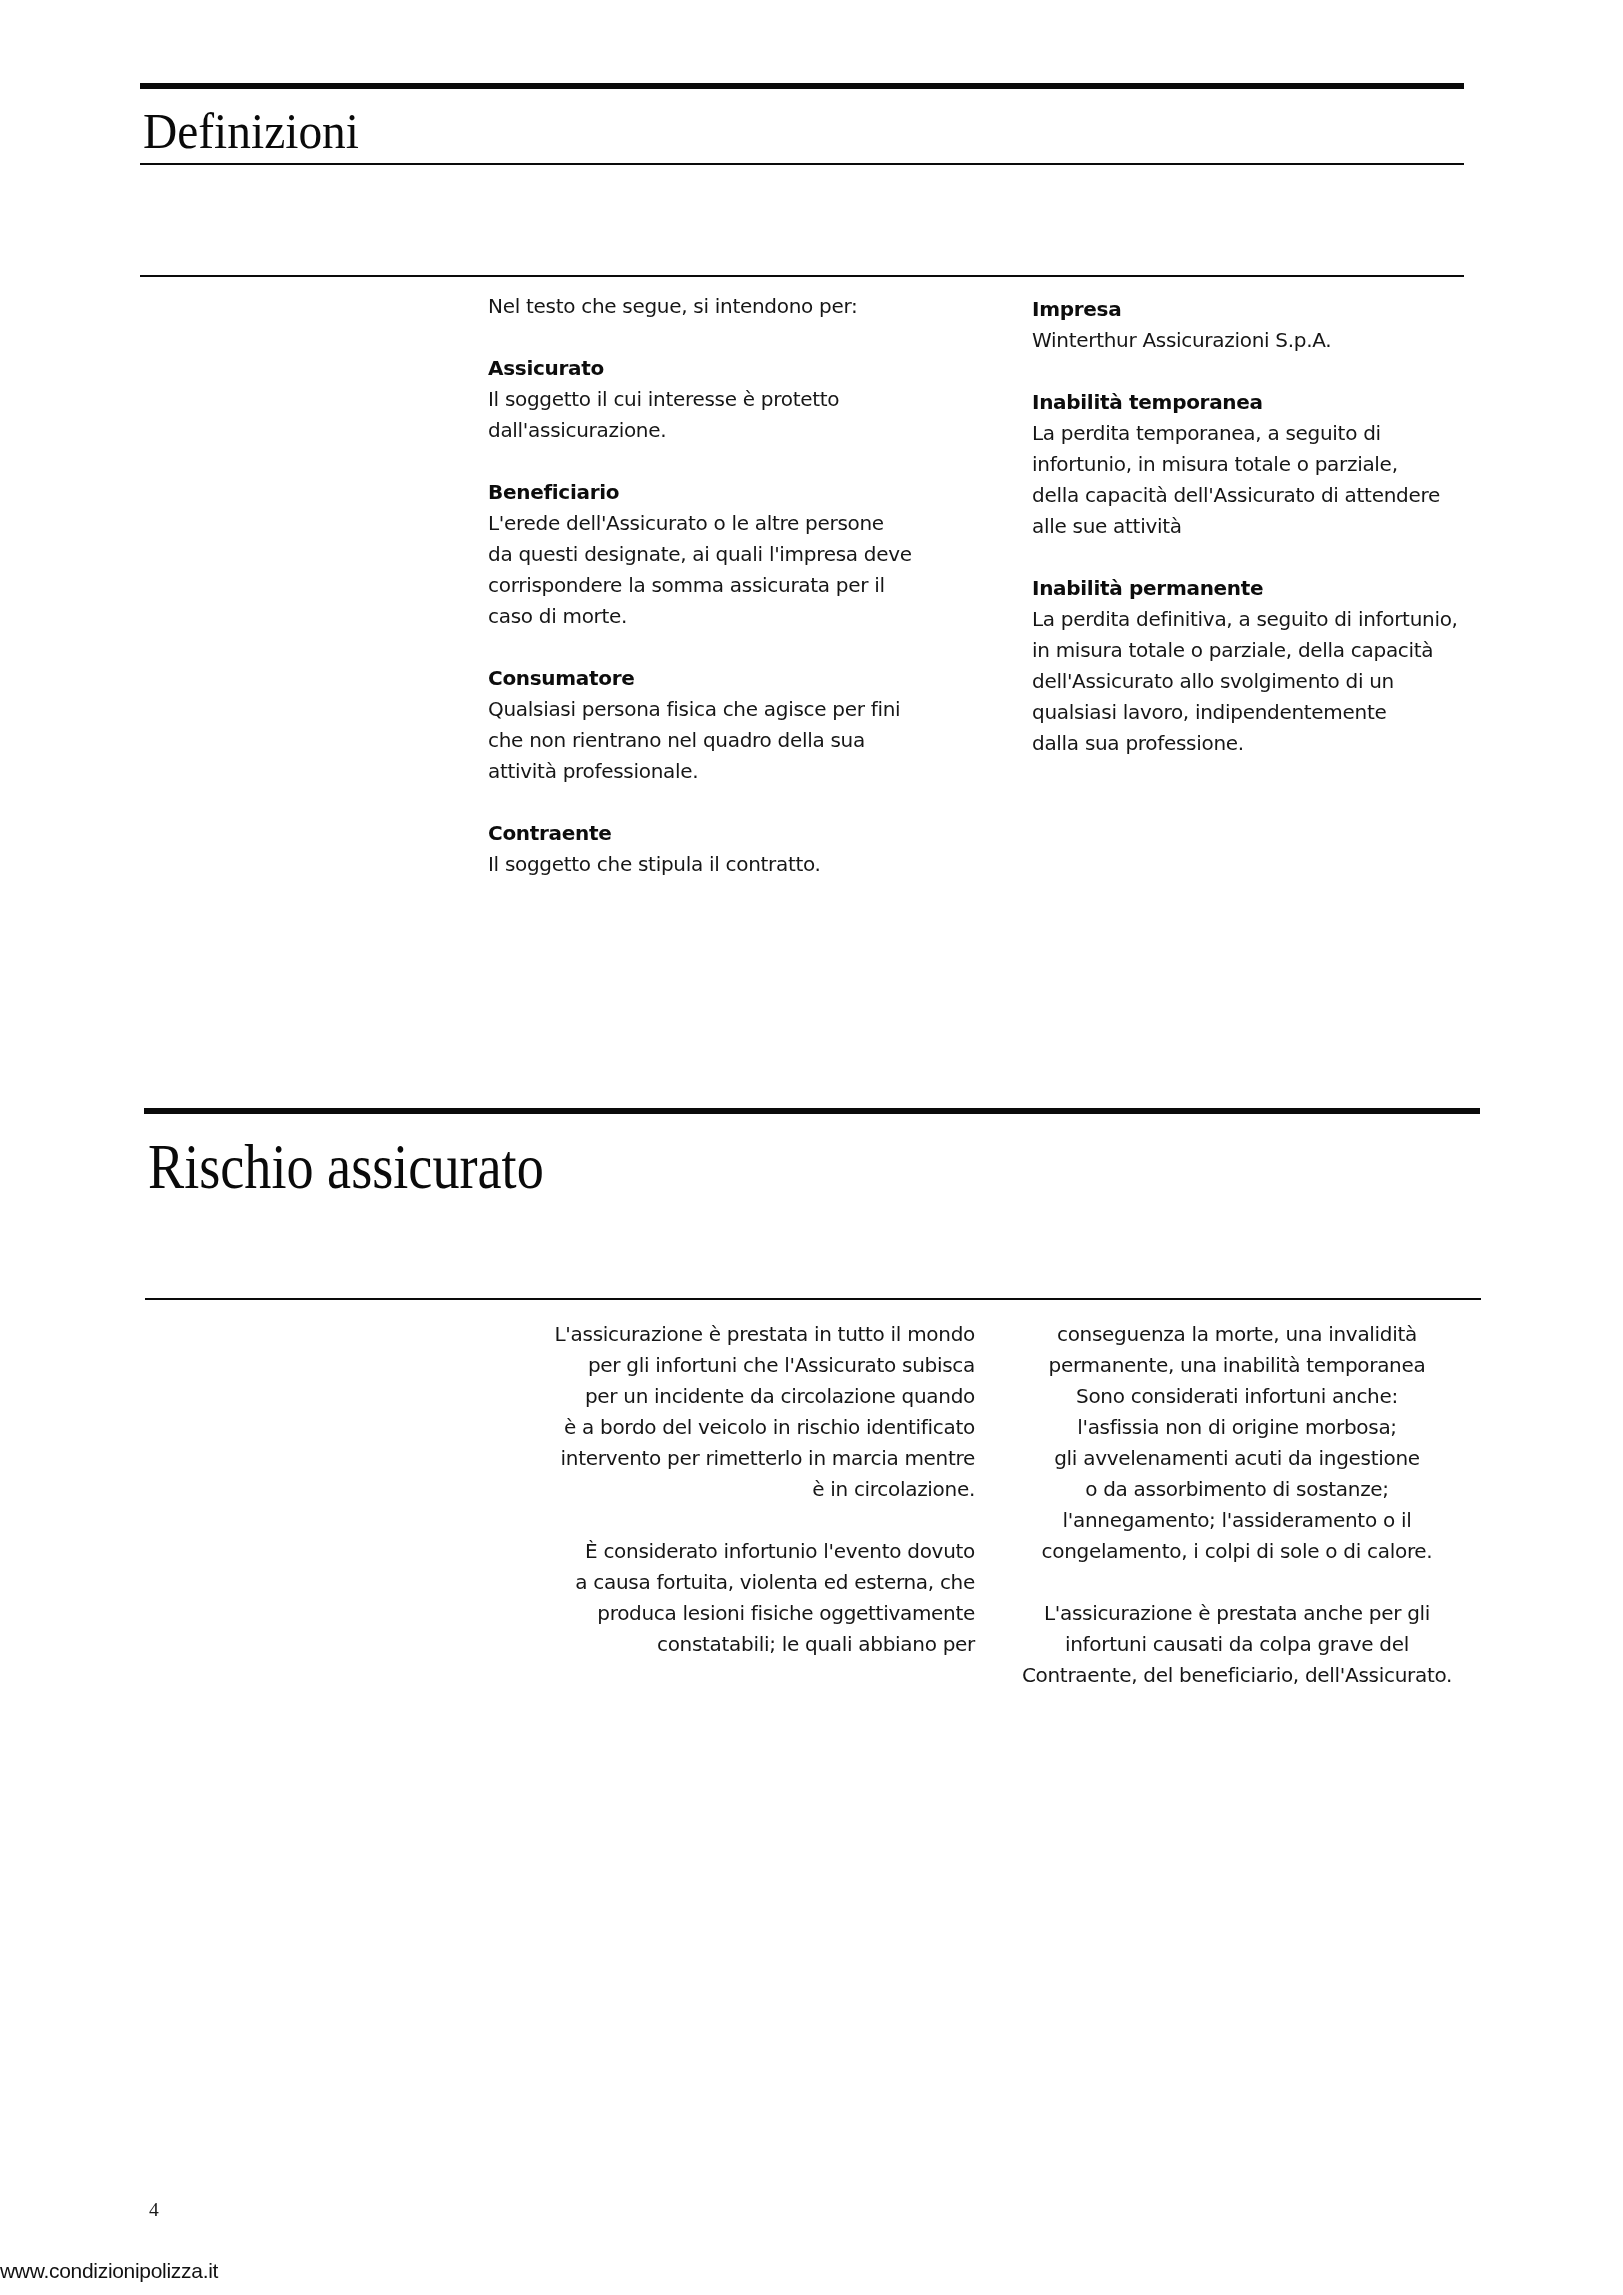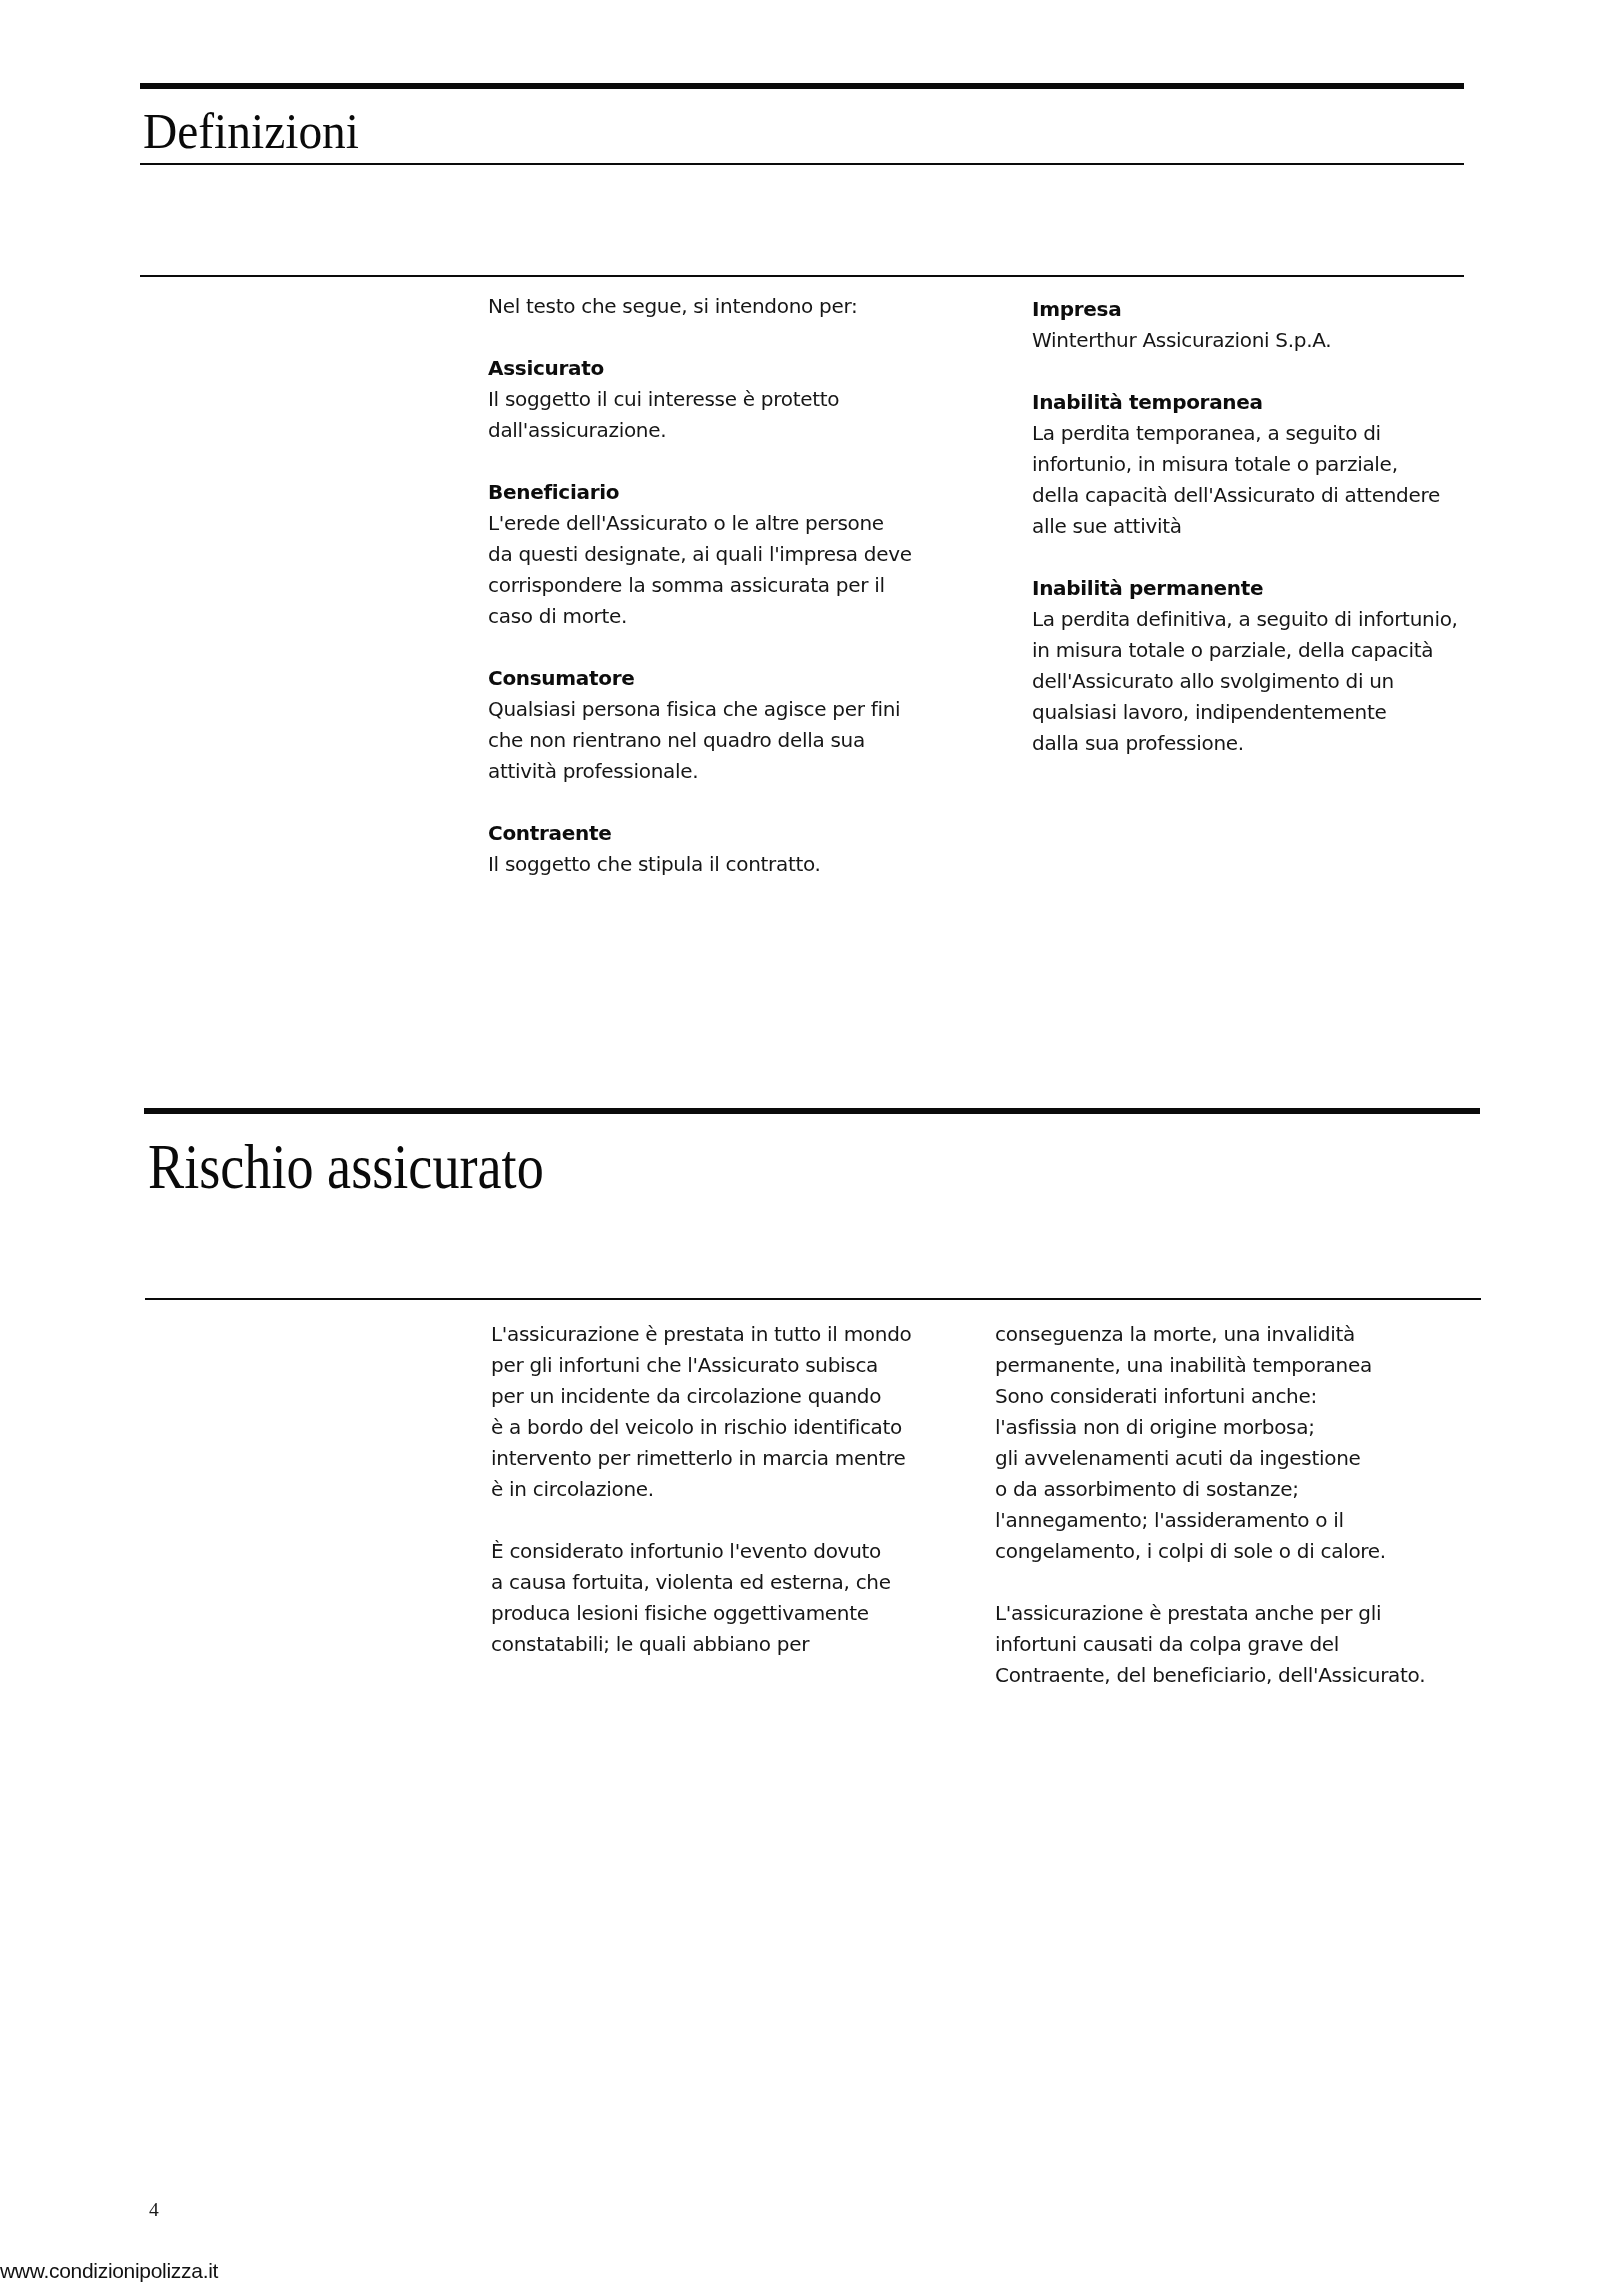--- a/index.html
+++ b/index.html
@@ -138,39 +138,39 @@
     <p>dalla sua professione.</p>
   </div>
   <div class="gap"></div>
 
 </div>
 
 <div class="rule rule-thick" style="left:144px; top:1108px; width:1336px;"></div>
 <h1 class="section-title" style="left:148px; top:1136px; font-size:63px; transform: scaleX(0.86);">Rischio assicurato</h1>
 <div class="rule rule-thin" style="left:145px; top:1298px; width:1336px;"></div>
 
-<div class="col" style="left:491px; top:1319px;">
+<div class="col" style="left:491px; top:1319px;text-align:right;">
   <div>
     <p>L'assicurazione è prestata in tutto il mondo</p>
     <p>per gli infortuni che l'Assicurato subisca</p>
     <p>per un incidente da circolazione quando</p>
     <p>è a bordo del veicolo in rischio identificato</p>
     <p>intervento per rimetterlo in marcia mentre</p>
     <p>è in circolazione.</p>
   </div>
   <div class="gap"></div>
   <div>
     <p>È considerato infortunio l'evento dovuto</p>
     <p>a causa fortuita, violenta ed esterna, che</p>
     <p>produca lesioni fisiche oggettivamente</p>
     <p>constatabili; le quali abbiano per</p>
   </div>
 </div>
 
-<div class="col" style="left:995px; top:1319px;">
+<div class="col" style="left:995px; top:1319px;text-align:center;">
   <div>
     <p>conseguenza la morte, una invalidità</p>
     <p>permanente, una inabilità temporanea</p>
     <p>Sono considerati infortuni anche:</p>
     <p>l'asfissia non di origine morbosa;</p>
     <p>gli avvelenamenti acuti da ingestione</p>
     <p>o da assorbimento di sostanze;</p>
     <p>l'annegamento; l'assideramento o il</p>
     <p>congelamento, i colpi di sole o di calore.</p>
   </div>

